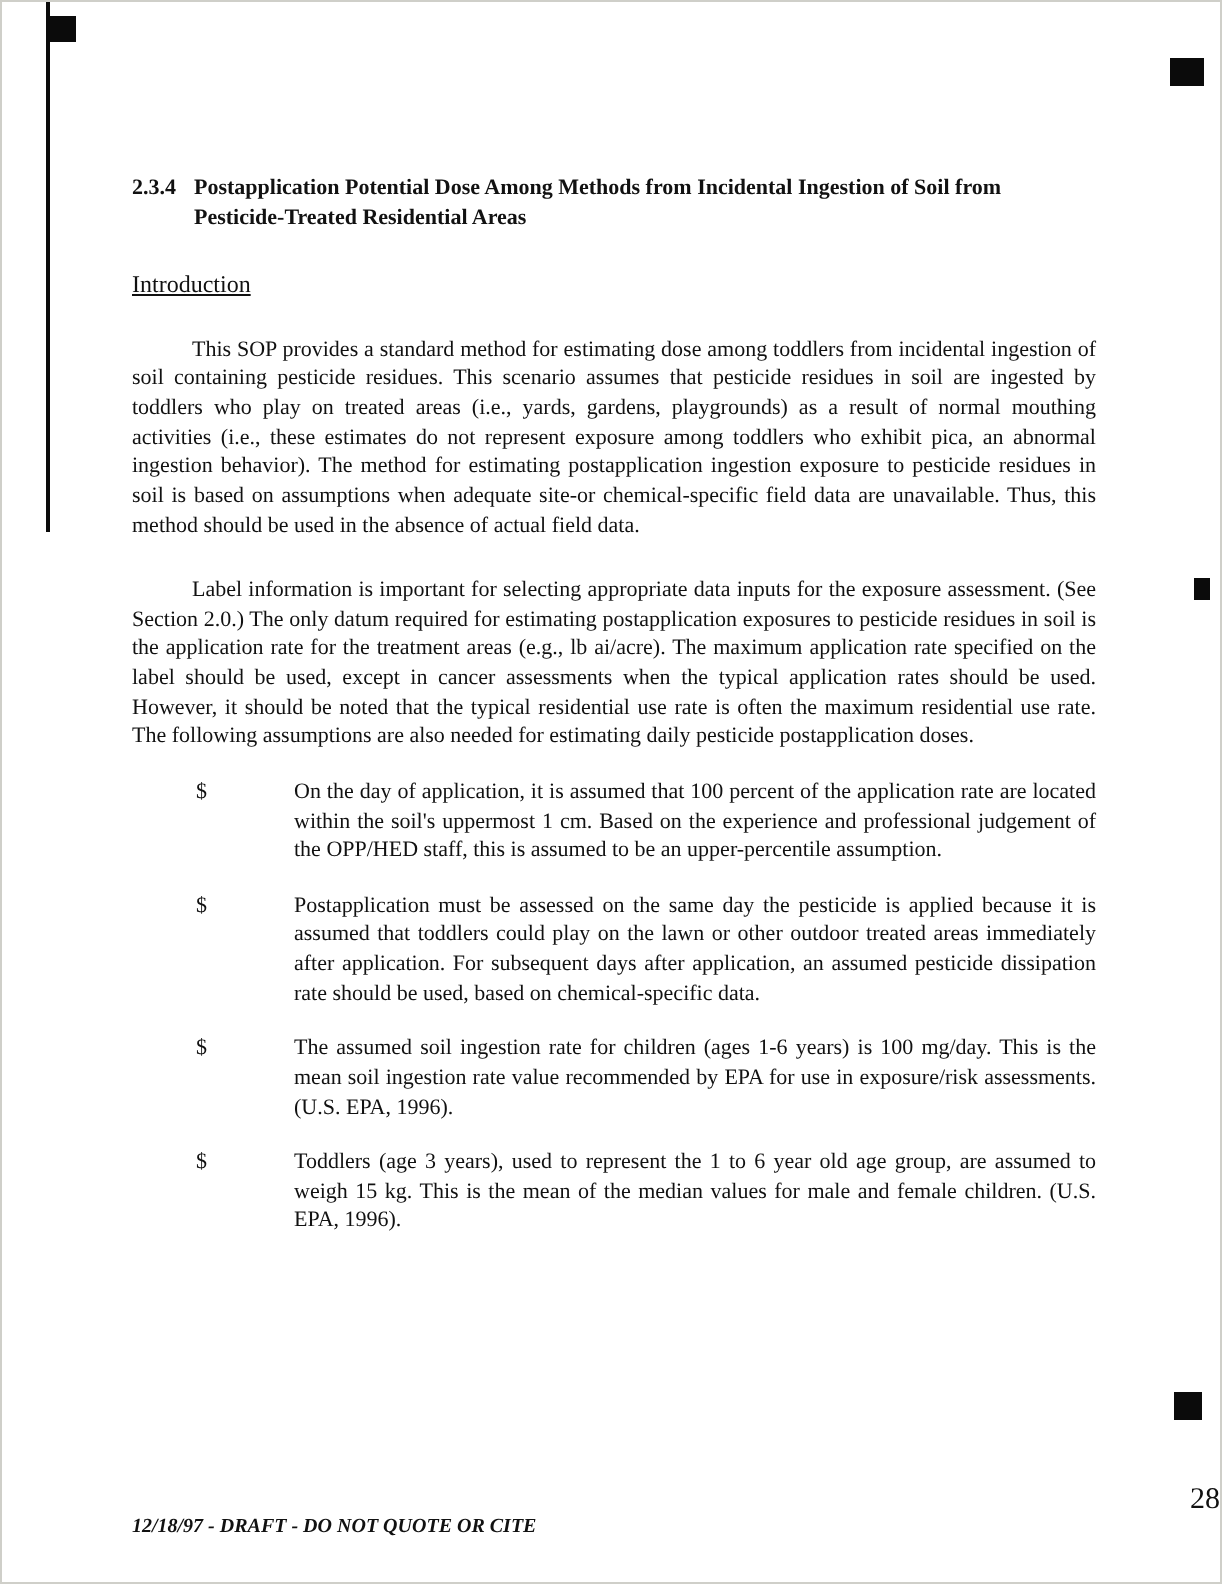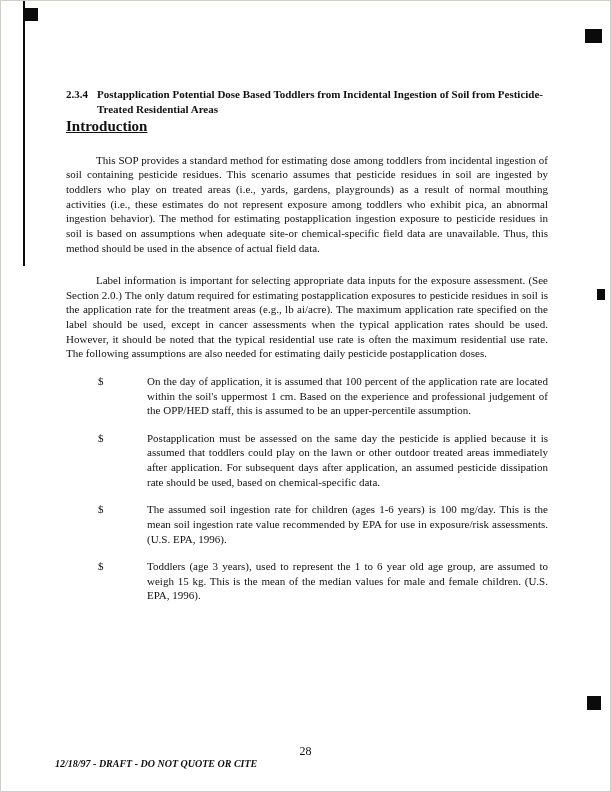--- a/index.html
+++ b/index.html
@@ -24,23 +24,24 @@
   }
   .heading {
     display: flex;
     font-weight: bold;
     font-size: 11px;
     line-height: 1.4;
   }
   .heading .num { width: 31px; flex: 0 0 31px; }
   .heading .ttl { flex: 1; }
   .section-title {
-    font-weight: bold;
-    font-size: 15px;
+    font-weight: normal;
+    font-size: 12px;
     text-decoration: underline;
+    margin-top: 17px;
   }
   .para {
     font-size: 11px;
     line-height: 1.33;
     text-align: justify;
     text-indent: 30px;
     margin-top: 18px;
   }
   .bullets { margin-top: 13px; }
   .bullet {
@@ -59,33 +60,33 @@
     margin-left: -18px;
   }
   .formula {
     font-size: 11px;
     text-align: center;
     margin-top: 20px;
   }
   .formula sub { font-size: 8px; }
   .footer-draft {
     position: absolute;
-    left: 54px;
+    left: 65px;
     bottom: 22px;
     font-size: 10px;
     font-style: italic;
     font-weight: bold;
   }
   .footer-page {
     position: absolute;
     left: 0;
     right: 0;
     bottom: 32px;
-    text-align: center;
-    font-size: 12px;
+    text-align: right;
+    font-size: 15px;
   }
   .artifact { position: absolute; background: #0b0b0b; }
   .art-tl { left: 24px; top: 7px; width: 13px; height: 13px; }
   .art-tr { left: 584px; top: 28px; width: 17px; height: 14px; }
   .art-rm { left: 596px; top: 288px; width: 8px; height: 11px; }
   .art-br { left: 586px; top: 695px; width: 14px; height: 14px; }
   .art-line { left: 22px; top: 0; width: 2px; height: 265px; }
 </style>
 </head>
 <body>
@@ -95,21 +96,21 @@
   <div class="artifact art-line"></div>
   <div class="artifact art-tl"></div>
   <div class="artifact art-tr"></div>
   <div class="artifact art-rm"></div>
   <div class="artifact art-br"></div>
 
   <div class="content">
 
     <div class="heading">
       <span class="num">2.3.4</span>
-      <span class="ttl">Postapplication Potential Dose Based Toddlers from Incidental Ingestion of Soil from Pesticide-Treated Residential Areas</span>
+      <span class="ttl">Postapplication Potential Dose Among Methods from Incidental Ingestion of Soil from Pesticide-Treated Residential Areas</span>
     </div>
 
     <div class="section-title">Introduction</div>
 
     <p class="para">This SOP provides a standard method for estimating dose among toddlers from incidental ingestion of soil containing pesticide residues.  This scenario assumes that pesticide residues in soil are ingested by toddlers who play on treated areas (i.e., yards, gardens, playgrounds) as a result of normal mouthing activities (i.e., these estimates do not represent exposure among toddlers who exhibit pica, an abnormal ingestion behavior).  The method for estimating postapplication ingestion exposure to pesticide residues in soil is based on assumptions when adequate site-or chemical-specific field data are unavailable.  Thus, this method should be used in the absence of actual field data.</p>
 
 
     <p class="para">Label information is important for selecting appropriate data inputs for the exposure assessment.  (See Section 2.0.)  The only datum required for estimating postapplication exposures to pesticide residues in soil is the application rate for the treatment areas (e.g., lb ai/acre).  The maximum application rate specified on the label should be used, except in cancer assessments when the typical application rates should be used.  However, it should be noted that the typical residential use rate is often the maximum residential use rate.  The following assumptions are also needed for estimating daily pesticide postapplication doses.</p>
 
     <div class="bullets">

